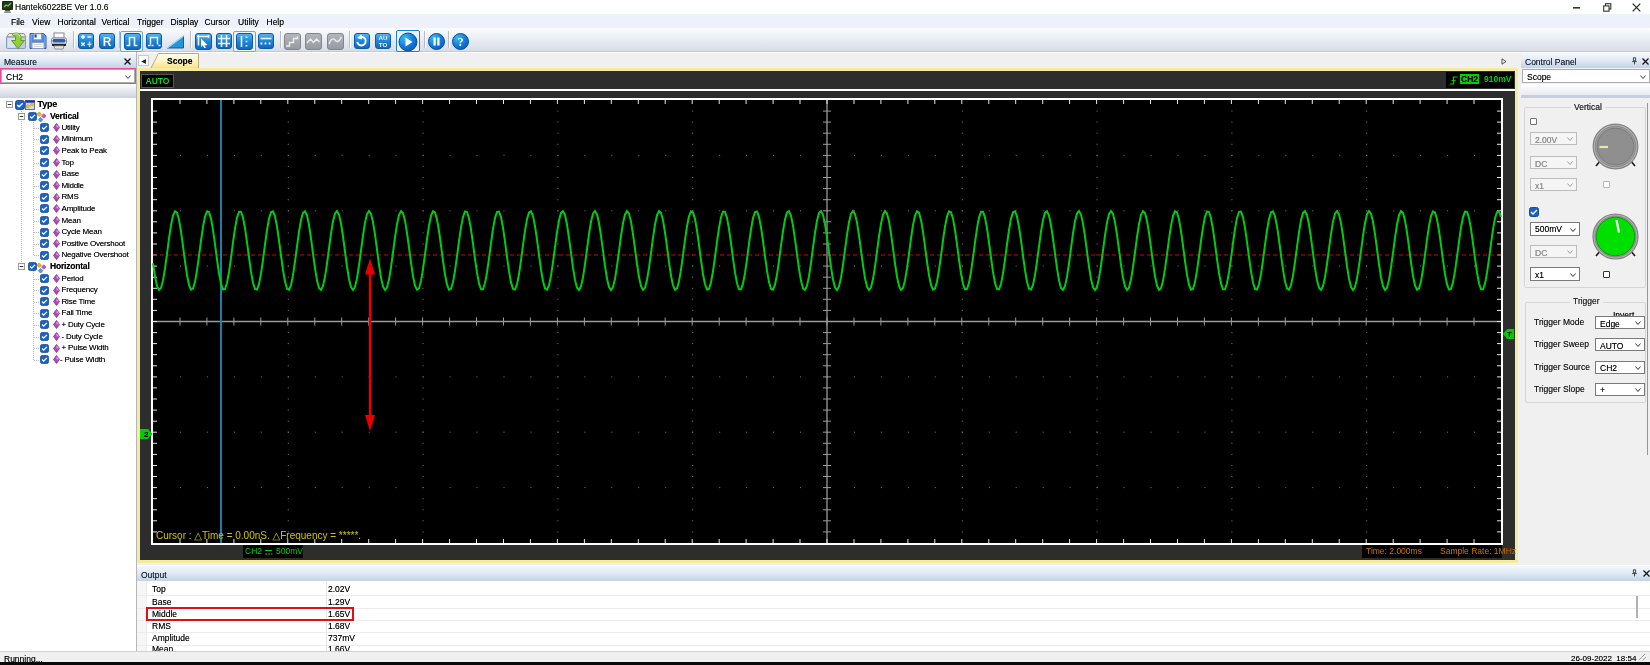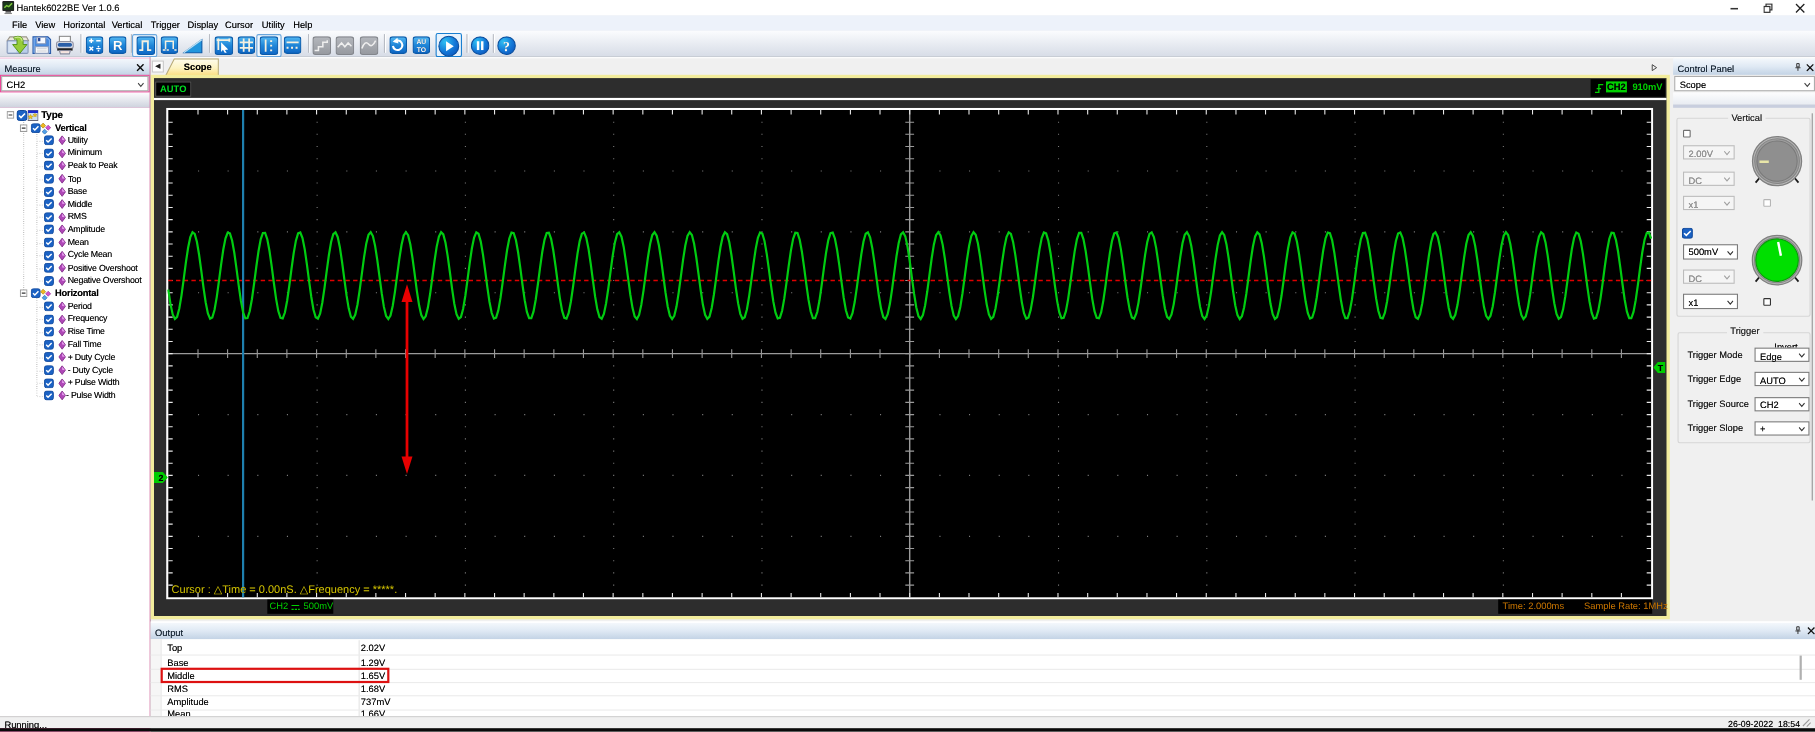--- a/index.html
+++ b/index.html
@@ -655,21 +655,21 @@
 </svg>
 <div class="grpbox" style="left:4px;top:250px;width:121px;height:101px"></div>
 <div class="grplabel" style="left:49px;top:244px">Trigger</div>
 <span class="rowlabel" style="top:265px">Trigger Mode</span>
 <div class="combo" style="left:74px;top:264px;width:50px;height:13px">
         <span class="v">Edge</span>
 <svg class="chev" style="top:3px" viewBox="0 0 6 6">
           <path d="M0.5 1.5 L3 4.5 L5.5 1.5" stroke="#333" fill="none"></path>
         </svg>
       </div>
-<span class="rowlabel" style="top:287px">Trigger Edge</span>
+<span class="rowlabel" style="top:287px">Trigger Sweep</span>
 <div class="combo" style="left:74px;top:286px;width:50px;height:13px">
         <span class="v">AUTO</span>
 <svg class="chev" style="top:3px" viewBox="0 0 6 6">
           <path d="M0.5 1.5 L3 4.5 L5.5 1.5" stroke="#333" fill="none"></path>
         </svg>
       </div>
 <span class="rowlabel" style="top:309.5px">Trigger Source</span>
 <div class="combo" style="left:74px;top:308.5px;width:50px;height:13px">
         <span class="v">CH2</span>
 <svg class="chev" style="top:3px" viewBox="0 0 6 6">

